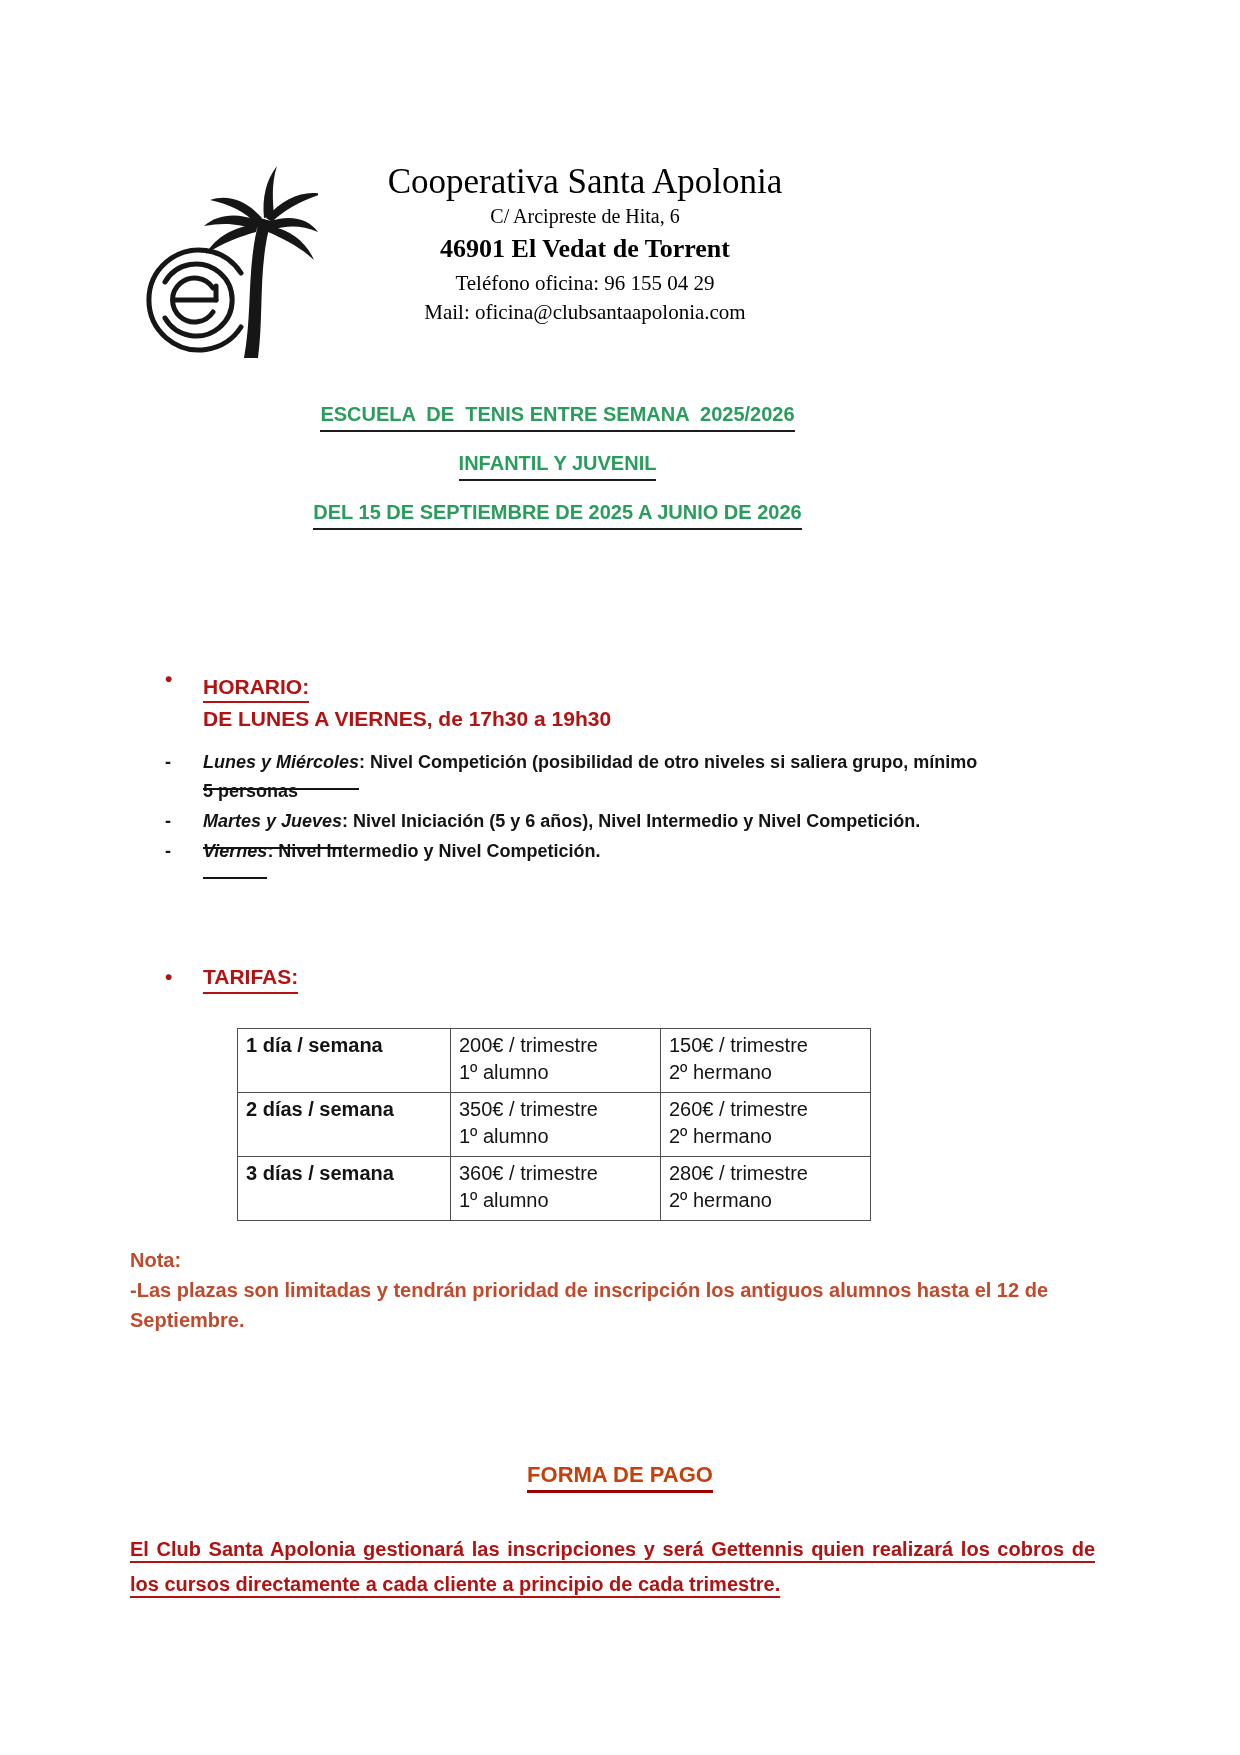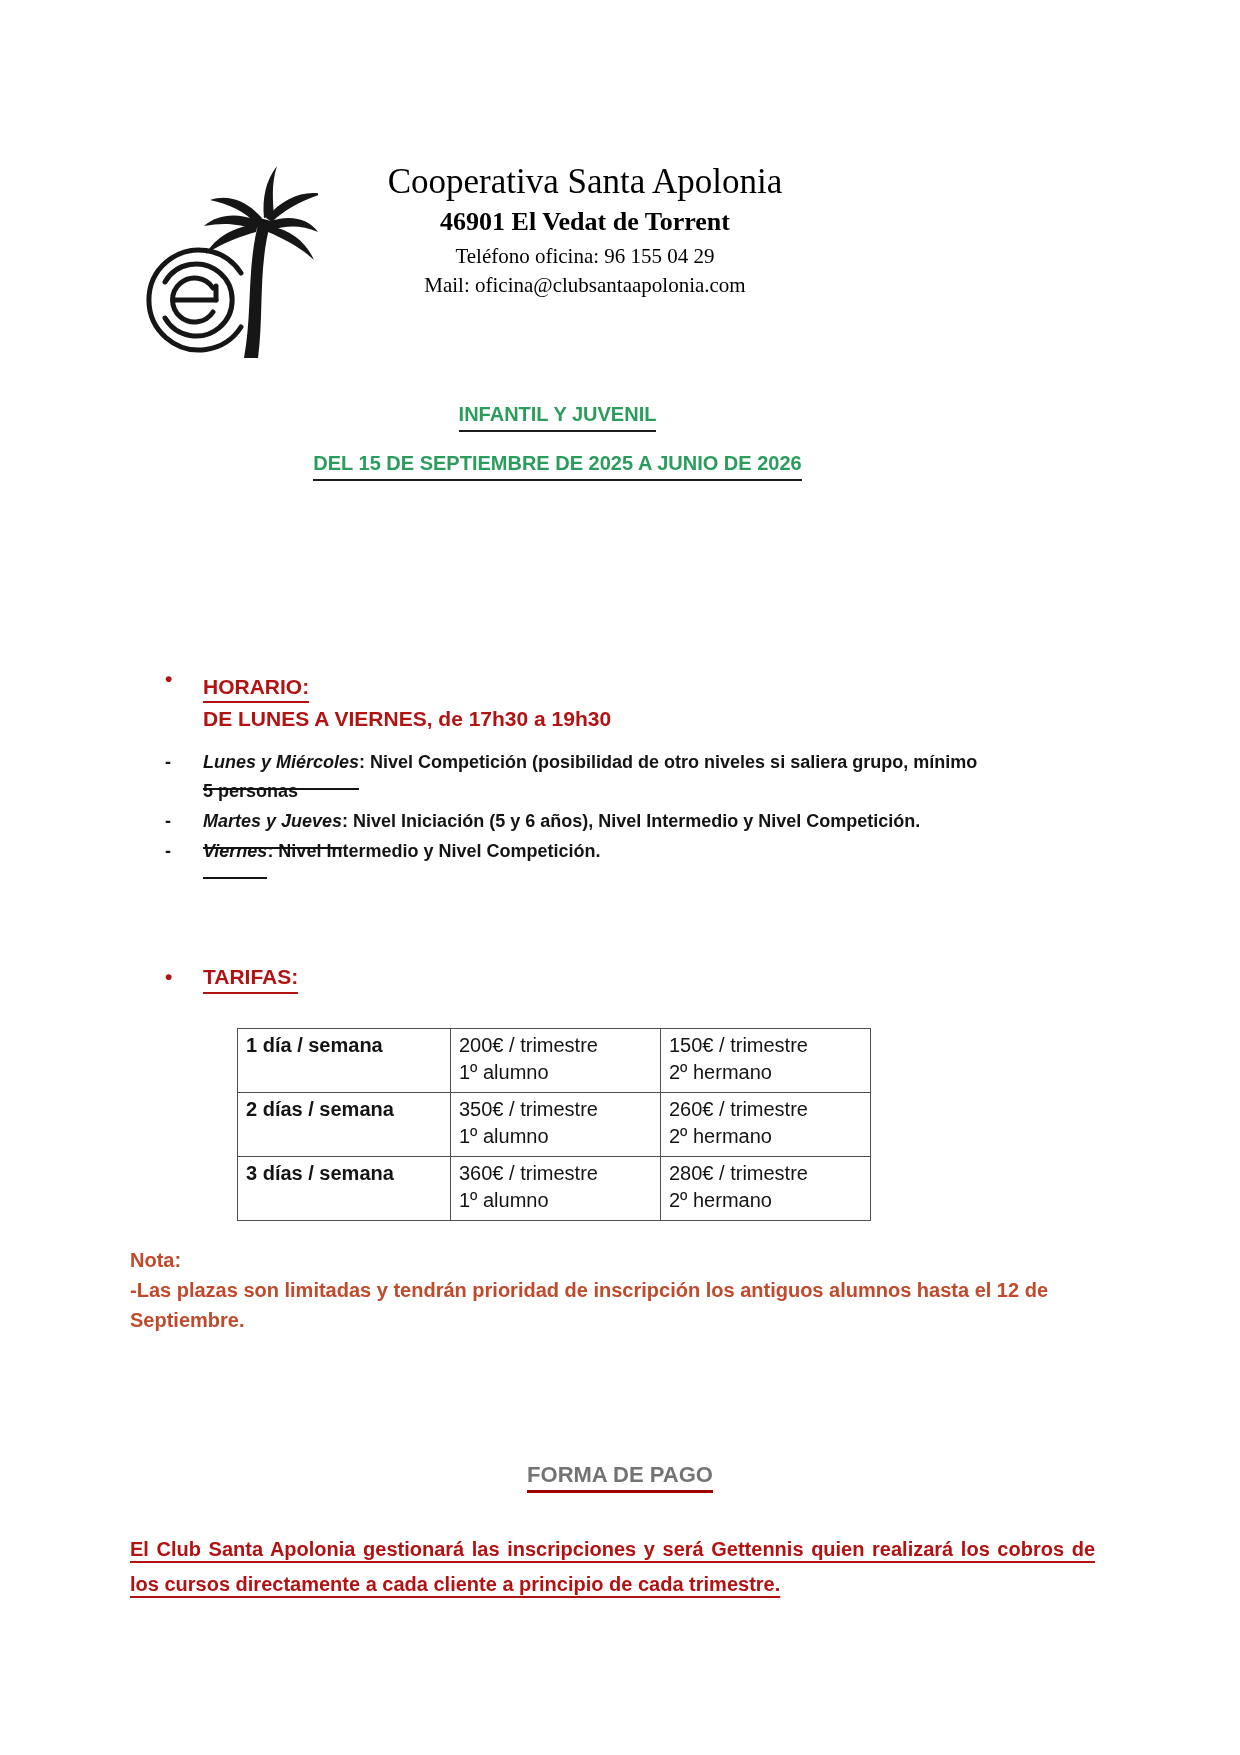--- a/index.html
+++ b/index.html
@@ -69,21 +69,21 @@
   
   .nota {
     position:absolute; left:130px; top:1245px; width:985px;
     color:#C04A2B; font-weight:bold; font-size:20px; line-height:30px;
   }
   .nota-para2 { text-align:justify; }
 
   
   .pago-heading-wrap { position:absolute; left:0; top:1462px; width:1240px; text-align:center; }
   .pago-heading {
-    display:inline-block; color:#737373; font-weight:bold; font-size:22px;
+    display:inline-block; color:#c2410c; font-weight:bold; font-size:22px;
     border-bottom:3px solid #A00000; padding-bottom:2px;
   }
   .pago-body {
     position:absolute; left:130px; top:1532px; width:965px;
     color:#B31212; font-weight:bold; font-size:20px; line-height:35px;
     text-align:justify; text-decoration:underline;
     text-decoration-thickness:2px; text-underline-offset:5px;
   }
 </style>
 </head>
@@ -112,26 +112,28 @@
         <path d="M122,66 C100,68 80,78 70,96 C88,84 106,78 120,74 Z"></path>
         <path d="M134,68 C155,72 170,84 178,102 C163,88 146,80 132,74 Z"></path>
         <circle cx="124" cy="66" r="4"></circle>
         <circle cx="133" cy="70" r="4"></circle>
       </g>
     </svg>
   </div>
 
   <div class="header-text">
     <div class="org-name">Cooperativa Santa Apolonia</div>
+    <div class="org-addr">C/ Arcipreste de Hita, 6</div>
     <div class="org-city">46901 El Vedat de Torrent</div>
     <div class="org-phone">Teléfono oficina: 96 155 04 29</div>
     <div class="org-mail">Mail: oficina@clubsantaapolonia.com</div>
   </div>
 
   <div class="titles">
+    <div class="title-line"><span>ESCUELA  DE  TENIS ENTRE SEMANA  2025/2026</span></div>
     <div class="title-line"><span>INFANTIL Y JUVENIL</span></div>
     <div class="title-line"><span>DEL 15 DE SEPTIEMBRE DE 2025 A JUNIO DE 2026</span></div>
   </div>
 
   <div class="horario">
     <div class="bullet-row">
       <div class="marker">•</div>
       <div class="horario-heading">HORARIO:</div>
     </div>
     <div class="horario-detail">DE LUNES A VIERNES, de 17h30 a 19h30</div>

